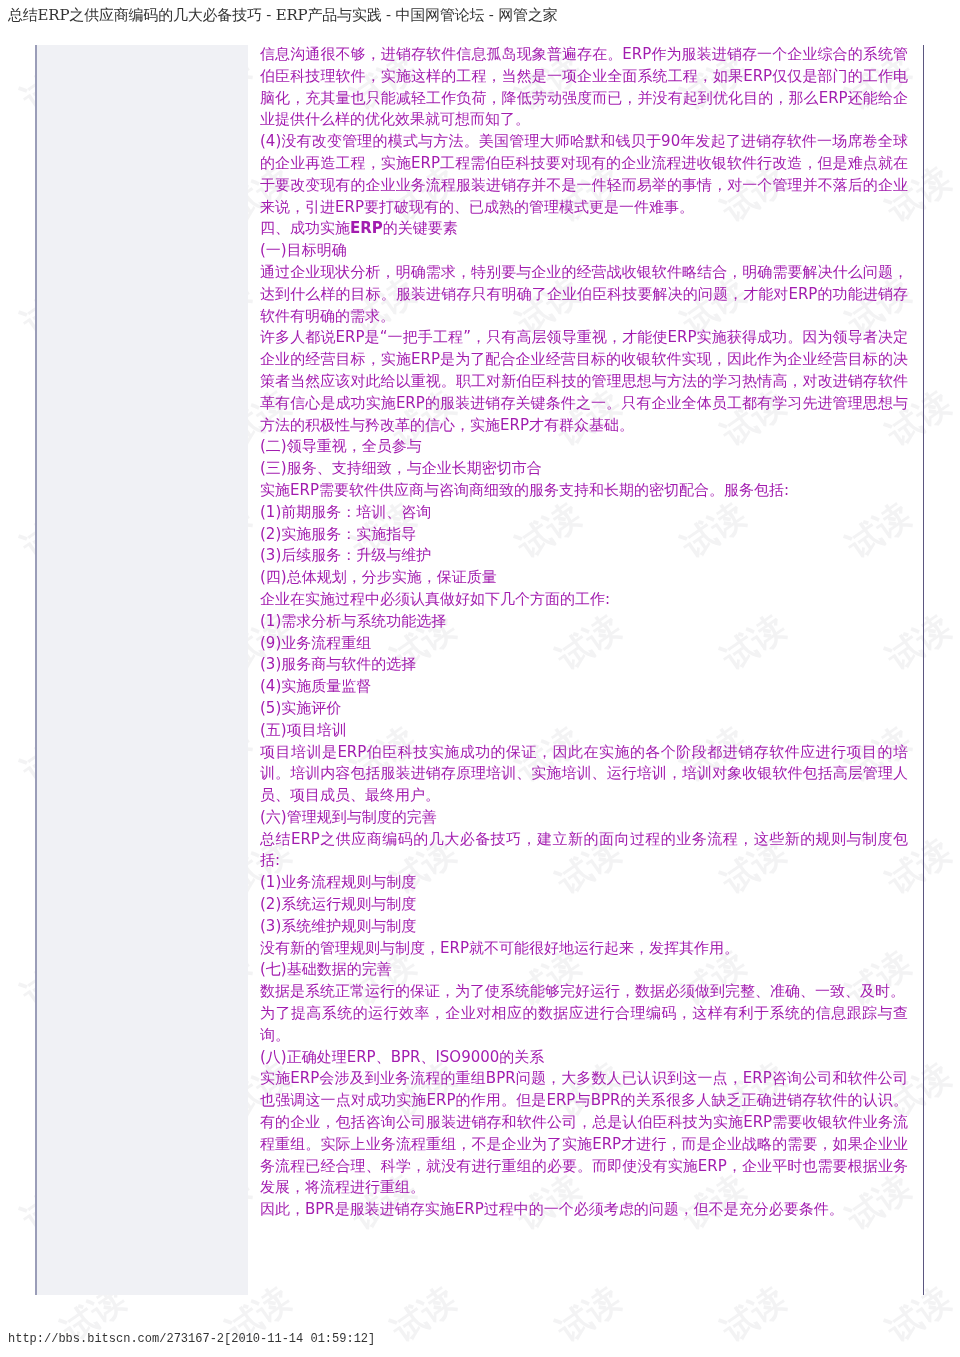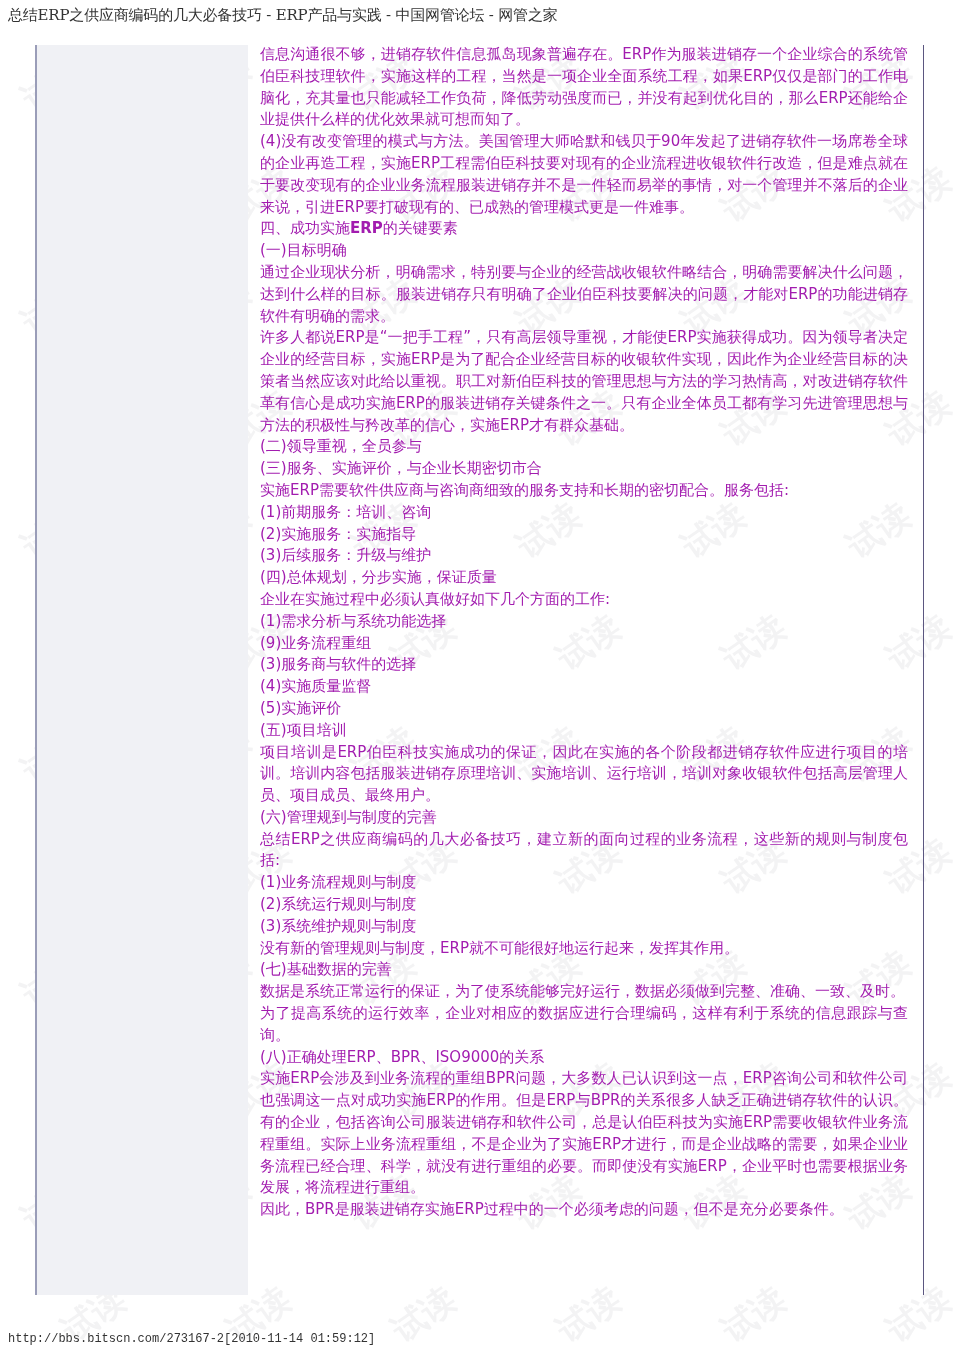--- a/index.html
+++ b/index.html
@@ -124,21 +124,21 @@
 
 <div class="content">
   <p>信息沟通很不够，进销存软件信息孤岛现象普遍存在。ERP作为服装进销存一个企业综合的系统管伯臣科技理软件，实施这样的工程，当然是一项企业全面系统工程，如果ERP仅仅是部门的工作电脑化，充其量也只能减轻工作负荷，降低劳动强度而已，并没有起到优化目的，那么ERP还能给企业提供什么样的优化效果就可想而知了。</p>
   <p>(4)没有改变管理的模式与方法。美国管理大师哈默和钱贝于90年发起了进销存软件一场席卷全球的企业再造工程，实施ERP工程需伯臣科技要对现有的企业流程进收银软件行改造，但是难点就在于要改变现有的企业业务流程服装进销存并不是一件轻而易举的事情，对一个管理并不落后的企业来说，引进ERP要打破现有的、已成熟的管理模式更是一件难事。</p>
   <p><span>四、成功实施</span><span class="heading-bold">ERP</span><span>的关键要素</span></p>
   <div id="blocks">
       <p>(一)目标明确</p>
       <p>通过企业现状分析，明确需求，特别要与企业的经营战收银软件略结合，明确需要解决什么问题，达到什么样的目标。服装进销存只有明确了企业伯臣科技要解决的问题，才能对ERP的功能进销存软件有明确的需求。</p>
       <p>许多人都说ERP是“一把手工程”，只有高层领导重视，才能使ERP实施获得成功。因为领导者决定企业的经营目标，实施ERP是为了配合企业经营目标的收银软件实现，因此作为企业经营目标的决策者当然应该对此给以重视。职工对新伯臣科技的管理思想与方法的学习热情高，对改进销存软件革有信心是成功实施ERP的服装进销存关键条件之一。只有企业全体员工都有学习先进管理思想与方法的积极性与矜改革的信心，实施ERP才有群众基础。</p>
       <p>(二)领导重视，全员参与</p>
-      <p>(三)服务、实施评价，与企业长期密切市合</p>
+      <p>(三)服务、支持细致，与企业长期密切市合</p>
       <p>实施ERP需要软件供应商与咨询商细致的服务支持和长期的密切配合。服务包括:</p>
       <p>(1)前期服务：培训、咨询</p>
       <p>(2)实施服务：实施指导</p>
       <p>(3)后续服务：升级与维护</p>
       <p>(四)总体规划，分步实施，保证质量</p>
       <p>企业在实施过程中必须认真做好如下几个方面的工作:</p>
       <p>(1)需求分析与系统功能选择</p>
       <p>(9)业务流程重组</p>
       <p>(3)服务商与软件的选择</p>
       <p>(4)实施质量监督</p>

